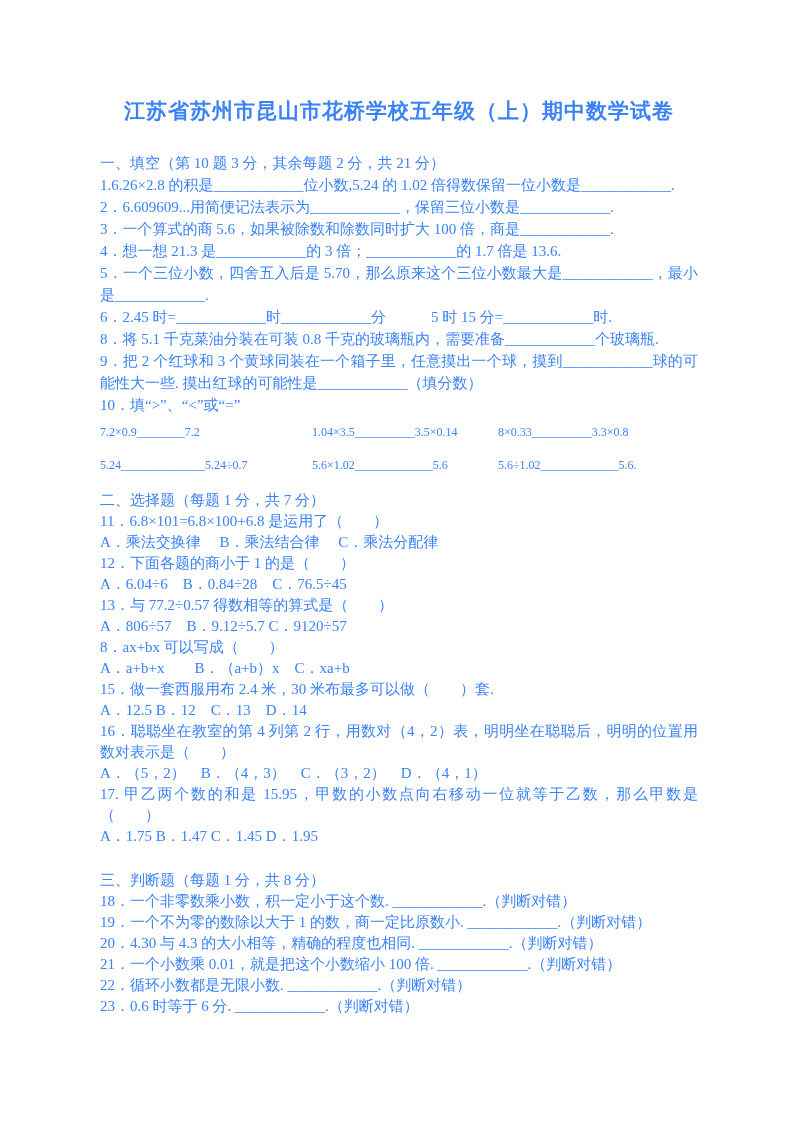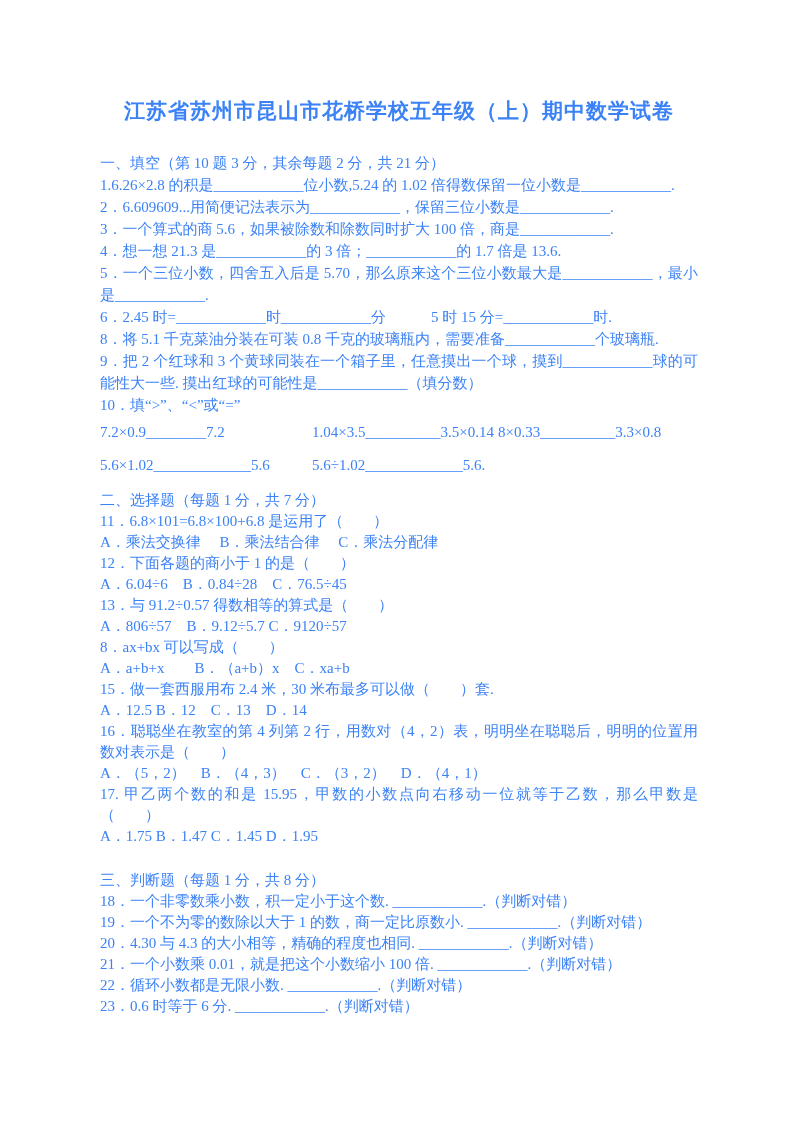--- a/index.html
+++ b/index.html
@@ -47,21 +47,21 @@
   }
   .choice-sec .line, .judge-sec .line { line-height: 21px; }
   .cmp-grid {
     display: grid;
     grid-template-columns: 212px 186px 200px;
     align-items: center;
     row-gap: 12px;
     margin: 6px 0 4px 0;
   }
   .cmp-cell {
-    font-size: 15px;
+    font-size: 12px;
     line-height: 21px;
     text-align: left;
   }
 </style>
 </head>
 <body>
 
 <div class="page">
   <div class="content">
 
@@ -76,32 +76,33 @@
       <p class="line">5．一个三位小数，四舍五入后是 5.70，那么原来这个三位小数最大是____________，最小是____________.</p>
       <p class="line">6．2.45 时=____________时____________分　　　5 时 15 分=____________时.</p>
       <p class="line">8．将 5.1 千克菜油分装在可装 0.8 千克的玻璃瓶内，需要准备____________个玻璃瓶.</p>
       <p class="line">9．把 2 个红球和 3 个黄球同装在一个箱子里，任意摸出一个球，摸到____________球的可能性大一些. 摸出红球的可能性是____________（填分数）</p>
       <p class="line">10．填“&gt;”、“&lt;”或“=”</p>
 
       <div class="cmp-grid">
         <div class="cmp-cell">7.2×0.9________7.2</div>
         <div class="cmp-cell">1.04×3.5__________3.5×0.14</div>
         <div class="cmp-cell">8×0.33__________3.3×0.8</div>
+        <div class="cmp-cell">5.24______________5.24÷0.7</div>
         <div class="cmp-cell">5.6×1.02_____________5.6</div>
         <div class="cmp-cell">5.6÷1.02_____________5.6.</div>
       </div>
     </section>
 
     <section class="choice-sec">
       <div class="sec-heading choice-top">二、选择题（每题 1 分，共 7 分）</div>
       <p class="line">11．6.8×101=6.8×100+6.8 是运用了（　　）</p>
       <p class="line">A．乘法交换律　 B．乘法结合律　 C．乘法分配律</p>
       <p class="line">12．下面各题的商小于 1 的是（　　）</p>
       <p class="line">A．6.04÷6　B．0.84÷28　C．76.5÷45</p>
-      <p class="line">13．与 91.2÷0.57 得数相等的算式是（　　）</p>
+      <p class="line">13．与 77.2÷0.57 得数相等的算式是（　　）</p>
       <p class="line">A．806÷57　B．9.12÷5.7 C．9120÷57</p>
       <p class="line">8．ax+bx 可以写成（　　）</p>
       <p class="line">A．a+b+x　　B．（a+b）x　C．xa+b</p>
       <p class="line">15．做一套西服用布 2.4 米，30 米布最多可以做（　　）套.</p>
       <p class="line">A．12.5 B．12　C．13　D．14</p>
       <p class="line">16．聪聪坐在教室的第 4 列第 2 行，用数对（4，2）表，明明坐在聪聪后，明明的位置用数对表示是（　　）</p>
       <p class="line">A．（5，2）　B．（4，3）　C．（3，2）　D．（4，1）</p>
       <p class="line">17. 甲乙两个数的和是 15.95，甲数的小数点向右移动一位就等于乙数，那么甲数是（　　）</p>
       <p class="line">A．1.75 B．1.47 C．1.45 D．1.95</p>
     </section>

